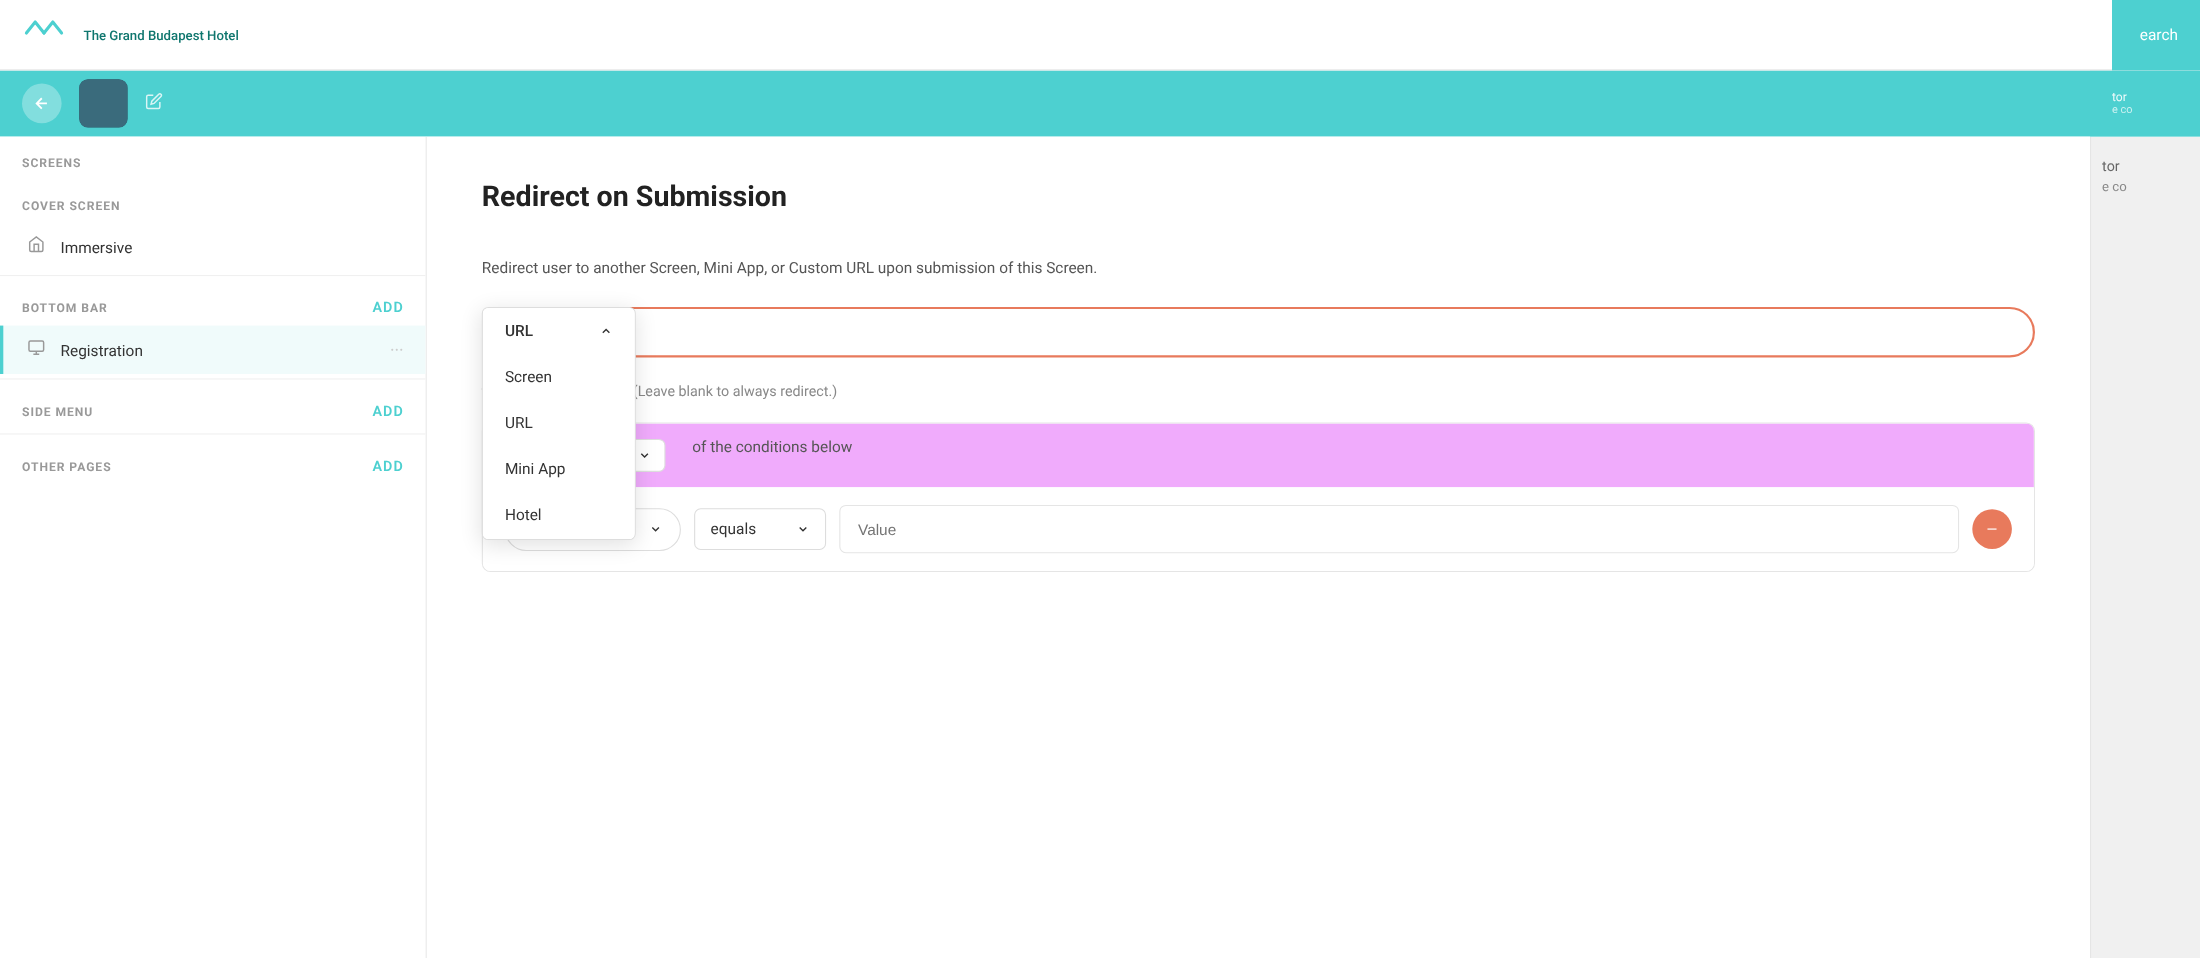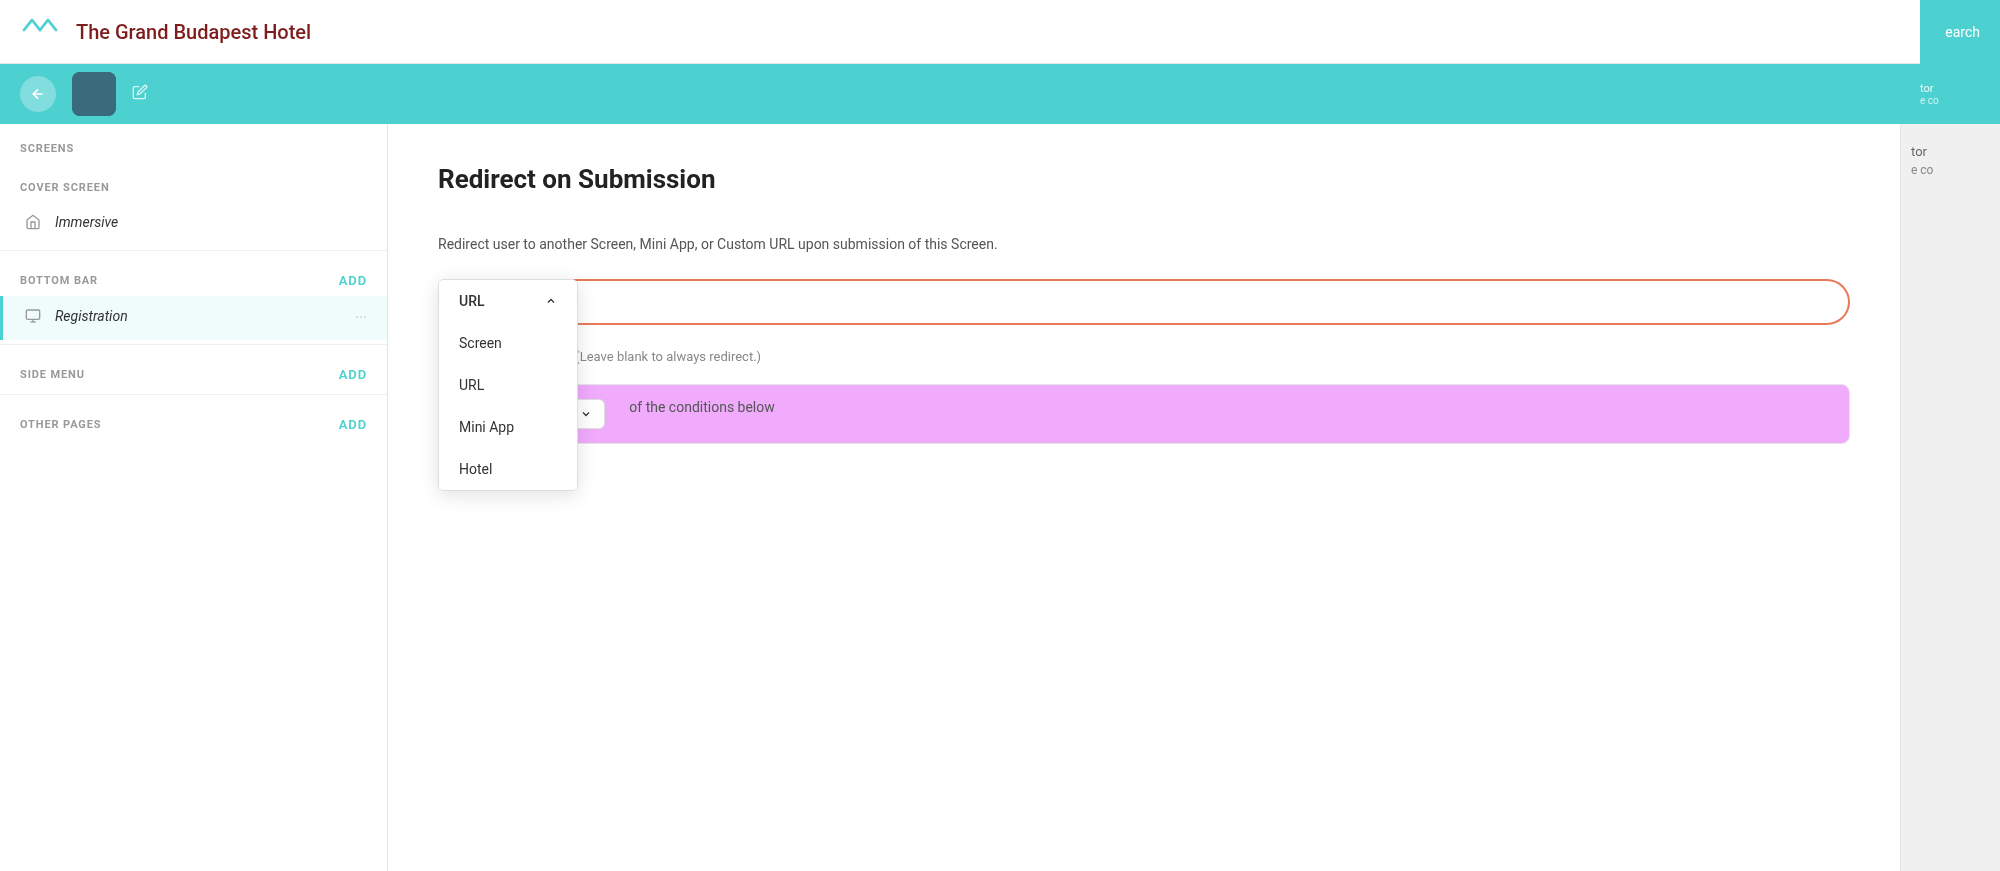--- a/index.html
+++ b/index.html
@@ -17,23 +17,23 @@
       position: fixed;
       top: 0; left: 0; right: 0;
       z-index: 100;
     }
     .logo-icon {
       width: 40px;
       height: 30px;
       color: #4dd0d0;
     }
     .app-title {
-      font-size: 20px;
+      font-size: 12px;
       font-weight: 500;
-      color: #7f1d1d;
+      color: #0f766e;
       flex: 1;
     }
     .chat-icon {
       width: 32px;
       height: 32px;
       display: flex;
       align-items: center;
       justify-content: center;
       color: #666;
       font-size: 18px;
@@ -149,28 +149,27 @@
     }
     .sidebar-add-btn {
       color: #4dd0d0;
       font-size: 13px;
       font-weight: 600;
       cursor: pointer;
       text-transform: uppercase;
     }
     .sidebar-item {
       display: flex;
-      align-items: flex-start;
+      align-items: flex-end;
       padding: 12px 20px;
       gap: 12px;
       font-size: 14px;
       color: #333;
       cursor: pointer;
       border-left: 3px solid transparent;
-      font-style: italic;
     }
     .sidebar-item.active {
       border-left-color: #4dd0d0;
       background: #f0fbfb;
     }
     .sidebar-item-icon {
       color: #999;
       font-size: 16px;
       width: 20px;
       text-align: center;
@@ -520,20 +519,42 @@
         <span class="matches-label">Matches</span>
         <div class="all-dropdown">
           <span>ALL</span>
           <svg width="12" height="12" viewBox="0 0 24 24" fill="none" stroke="#333" stroke-width="2.5">
             <polyline points="6 9 12 15 18 9"></polyline>
           </svg>
         </div>
         <span class="conditions-of-label">of the conditions below</span>
       </div>
 
+      <div class="condition-row">
+        <div class="field-select">
+          <span class="field-check">✓</span>
+          <span>Age</span>
+          <svg width="12" height="12" viewBox="0 0 24 24" fill="none" stroke="#333" stroke-width="2.5" style="margin-left:auto">
+            <polyline points="6 9 12 15 18 9"></polyline>
+          </svg>
+        </div>
+
+        <div class="operator-select">
+          <span>equals</span>
+          <svg width="12" height="12" viewBox="0 0 24 24" fill="none" stroke="#333" stroke-width="2.5" style="margin-left:auto">
+            <polyline points="6 9 12 15 18 9"></polyline>
+          </svg>
+        </div>
+
+        <input class="value-input" type="text" placeholder="Value" style="">
+
+        <div class="remove-btn">
+          <span>−</span>
+        </div>
+      </div>
 
     </div>
 
   </main>
 
   <div class="right-panel">
     <div class="right-panel-content">
       <div style="font-size:13px; color:#666;">tor</div>
       <div style="font-size:12px; color:#888; margin-top:4px;">e co</div>
     </div>

